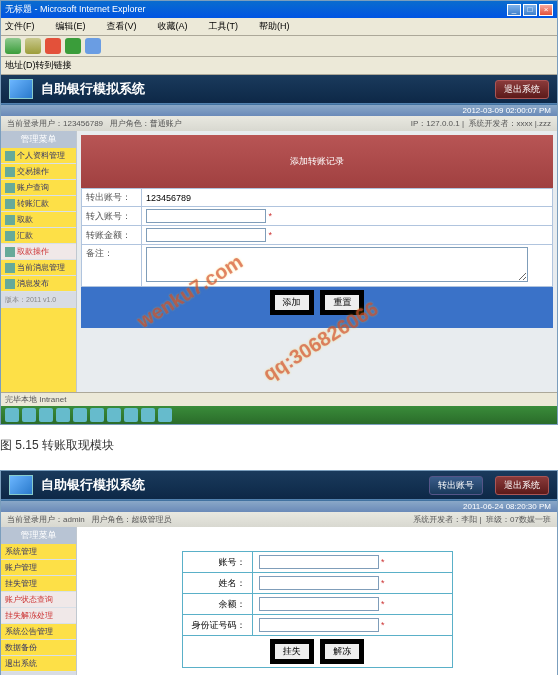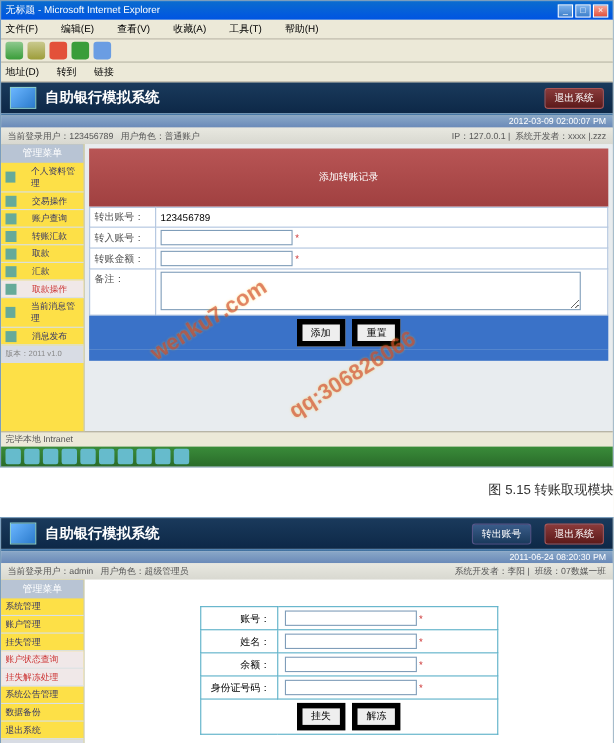--- a/index.html
+++ b/index.html
@@ -12,40 +12,40 @@
     .browser-btn { width: 14px; height: 12px; background: linear-gradient(to bottom, #f5a89d, #e3513a); border: 1px solid #fff; font-size: 8px; text-align: center; line-height: 10px; }
     .browser-btn.min, .browser-btn.max { background: linear-gradient(to bottom, #7eb2eb, #3d7fcb); }
     .browser-menu { background: #ece9d8; padding: 2px 4px; font-size: 9px; display: flex; gap: 21px; border-bottom: 1px solid #aca899; }
     .browser-toolbar { background: #ece9d8; padding: 2px 4px; display: flex; gap: 4px; align-items: center; border-bottom: 1px solid #aca899; }
     .toolbar-icon { width: 16px; height: 16px; border-radius: 3px; display: inline-block; }
     .toolbar-icon.back { background: linear-gradient(to bottom, #8ec98e, #3a9d3a); }
     .toolbar-icon.fwd { background: linear-gradient(to bottom, #c9c98e, #9d9d3a); }
     .toolbar-icon.stop { background: #e3513a; }
     .toolbar-icon.refresh { background: #3a9d3a; }
     .toolbar-icon.home { background: #6a9de3; }
-    .browser-addr { background: #ece9d8; padding: 2px 4px; display: flex; gap: 16px; align-items: center; font-size: 9px; border-bottom: 1px solid #aca899; }
+    .browser-addr { background: #ece9d8; padding: 2px 4px; display: flex; gap: 0; align-items: center; font-size: 9px; border-bottom: 1px solid #aca899; }
     .addr-input { flex: 1; background: #fff; border: 1px solid #7f9db9; padding: 1px 3px; font-size: 9px; }
     
     
     .app-header { background: linear-gradient(to bottom, #1a3a5c, #0d2847); color: #fff; padding: 4px 8px; display: flex; align-items: center; gap: 8px; }
     .app-logo { width: 24px; height: 20px; background: linear-gradient(135deg, #6bb6ff, #2a7acc); border: 1px solid #8cc; }
     .app-title { font-size: 13px; font-weight: bold; flex: 1; }
     .logout-btn { background: linear-gradient(to bottom, #8a3a3a, #5c1a1a); color: #fff; border: 1px solid #a55; padding: 2px 8px; font-size: 9px; border-radius: 3px; }
     .password-btn { background: linear-gradient(to bottom, #3a5c8a, #1a3a5c); color: #fff; border: 1px solid #558; padding: 2px 8px; font-size: 9px; border-radius: 3px; margin-right: 4px; }
     .app-subheader { background: linear-gradient(to bottom, #5a8ab8, #3a6a98); font-size: 8px; padding: 1px; }
     .info-bar { background: linear-gradient(to bottom, #e8e8e0, #d8d8d0); padding: 2px 6px; font-size: 8px; color: #555; display: flex; }
     .info-left { flex: 1; }
     .info-right { text-align: right; }
     .datetime-bar { background: linear-gradient(to bottom, #8aa8c8, #6a8ab8); color: #fff; padding: 1px 6px; font-size: 8px; text-align: right; }
     
     
     .app-body { display: flex; min-height: 180px; background: #e8ecef; }
     .sidebar { width: 76px; background: #fde047; border-right: 1px solid #c0c8d0; }
     .sidebar-header { background: #b8c4d4; color: #fff; padding: 2px 4px; font-size: 9px; text-align: center; }
-    .sidebar-item { padding: 2px 4px; font-size: 8px; color: #336; border-bottom: 1px solid #d8e0e8; display: flex; gap: 14px; align-items: center; }
+    .sidebar-item { padding: 2px 4px; font-size: 8px; color: #336; border-bottom: 1px solid #d8e0e8; display: flex; gap: 2px; align-items: center; }
     .sidebar-item.active { color: #c33; background: #f0e8e8; }
     .sidebar-icon { width: 10px; height: 10px; background: #6a9; display: inline-block; }
     .sidebar-version { padding: 3px 4px; font-size: 7px; color: #888; background: #d8dce4; }
     
     .content { flex: 1; padding: 4px; }
     .panel-header { background: linear-gradient(to bottom, #b85555, #a04040); color: #fff; padding: 20px 6px; font-size: 9px; text-align: center; }
     .form-table { width: 100%; border-collapse: collapse; background: #fff; }
     .form-table td { border: 1px solid #b0c4de; padding: 2px 4px; font-size: 9px; }
     .form-table .label-cell { width: 60px; color: #555; }
     .form-input { border: 1px solid #7f9db9; padding: 1px 3px; font-size: 9px; width: 120px; }
@@ -62,21 +62,21 @@
     .form2 .lbl { width: 70px; text-align: right; }
     .form2 .inp { width: 200px; }
     .form2-btns { text-align: center; border: 1px solid #5ab0c8; padding: 3px; }
     
     
     .status-bar { background: #ece9d8; border-top: 1px solid #aca899; padding: 1px 4px; font-size: 8px; display: flex; color: #555; }
     .taskbar { background: linear-gradient(to bottom, #3a8c3a, #2a6c2a); padding: 2px 4px; display: flex; gap: 3px; }
     .task-icon { width: 14px; height: 14px; background: #6bc; border-radius: 2px; }
     
     
-    .caption { text-align: right; font-size: 12px; padding: 12px 0; color: #333; }
+    .caption { text-align: left; font-size: 12px; padding: 12px 0; color: #333; }
     
     
     .watermark { position: absolute; pointer-events: none; font-size: 20px; font-weight: bold; }
     .wm-container { position: relative; }
     .wm1 { color: rgba(200, 50, 50, 0.55); transform: rotate(-32deg); left: 130px; top: 280px; text-shadow: 0 0 2px rgba(255,200,0,0.5); }
     .wm2 { color: rgba(200, 50, 50, 0.55); transform: rotate(-32deg); left: 255px; top: 330px; text-shadow: 0 0 2px rgba(255,200,0,0.5); }
   </style>
 </head>
 <body>
 

